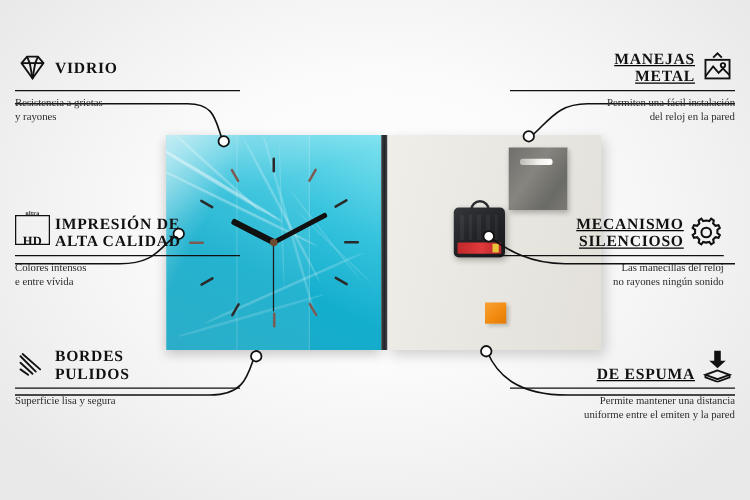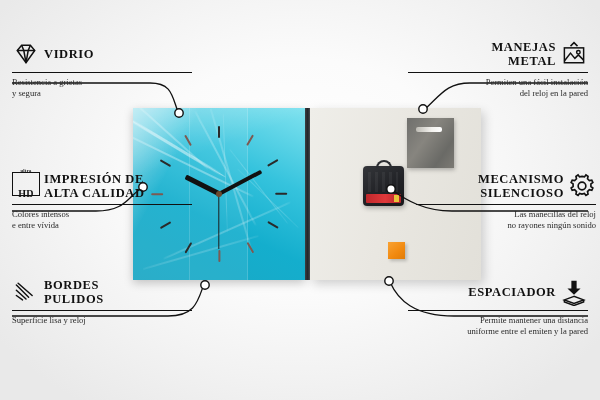--- a/index.html
+++ b/index.html
@@ -111,40 +111,40 @@
     background: linear-gradient(140deg, #f9a233 0%, #f1890f 60%, #e07c08 100%);
     box-shadow: 2px 2px 3px rgba(0,0,0,.2);
   }
 
   
   .feature { position: absolute; width: 200px; }
   .feature.left { text-align: left; }
   .feature.right { text-align: right; }
 
   .f-head { display: flex; align-items: center; gap: 4px; }
-  .feature.right .f-head { justify-content: flex-end; }
+  .feature.right .f-head { justify-content: flex-end; text-decoration: underline; }
   .f-icon { width: 28px; height: 28px; flex: 0 0 28px; color: #111; }
   .f-icon svg { display: block; width: 100%; height: 100%; }
   .f-title {
     font-family: "Liberation Serif", serif;
     font-size: 12.5px; font-weight: 700; letter-spacing: .6px;
     line-height: 1.12; color: #111; text-transform: uppercase;
   }
   .f-rule { height: 1.3px; background: #111; margin: 4px 0 4px; }
   .f-sub {
     font-family: "Liberation Serif", serif;
     font-size: 8.6px; line-height: 1.3; color: #2a2a2a;
   }
 
   
   #feat-vidrio   { left: 12px;  top: 40px;  width: 180px; }
   #feat-impresion{ left: 12px;  top: 172px; width: 180px; }
   #feat-bordes   { left: 12px;  top: 278px; width: 180px; }
   #feat-manejas  { left: 408px; top: 40px;  width: 180px; }
-  #feat-mecanismo{ left: 416px; top: 172px; width: 180px; }
+  #feat-mecanismo{ left: 399px; top: 172px; width: 180px; }
   #feat-espuma   { left: 408px; top: 278px; width: 180px; }
 
   
   .hd-badge {
     width: 28px; height: 24px; border: 1.4px solid #111;
     display: flex; flex-direction: column; align-items: center;
     justify-content: center; line-height: 1;
   }
   .hd-badge .u { font-size: 4.6px; font-weight: 700; letter-spacing: .3px; }
   .hd-badge .h { font-size: 10px; font-weight: 700; letter-spacing: .2px; margin-top: 16px; }
@@ -253,21 +253,21 @@
         </g>
           </svg>
       </span>
       <span class="f-title">
         <span>VIDRIO</span><br>
       </span>
     </div>
     <div class="f-rule"></div>
     <div class="f-sub">
       <span>Resistencia a grietas</span><br>
-      <span>y segura</span>
+      <span>y rayones</span>
     </div>
   </div>
 
   <div class="feature left" id="feat-impresion">
     <div class="f-head">
       <span class="f-icon">
         <span class="hd-badge">
           <span class="u">ultra</span>
           <span class="h">HD</span>
         </span>
@@ -296,21 +296,21 @@
         </g>
           </svg>
       </span>
       <span class="f-title">
         <span>BORDES</span><br>
         <span>PULIDOS</span>
       </span>
     </div>
     <div class="f-rule"></div>
     <div class="f-sub">
-      <span>Superficie lisa y reloj</span>
+      <span>Superficie lisa y segura</span>
     </div>
   </div>
 
   <div class="feature right" id="feat-manejas">
     <div class="f-head">
       <span class="f-title">
         <span>MANEJAS</span><br>
         <span>METAL</span>
       </span>
       <span class="f-icon">
@@ -349,21 +349,22 @@
     <div class="f-rule"></div>
     <div class="f-sub">
       <span>Las manecillas del reloj</span><br>
       <span>no rayones ningún sonido</span>
     </div>
   </div>
 
   <div class="feature right" id="feat-espuma">
     <div class="f-head">
       <span class="f-title">
-        <span>ESPACIADOR</span><br>
+        <br>
+        <span>DE ESPUMA</span>
       </span>
       <span class="f-icon">
         <svg viewBox="0 0 32 32">
           <path d="M13 3 h6 v9 h4.5 L16 19 L8.5 12 H13 Z" fill="currentColor"></path>
           <g fill="none" stroke="currentColor" stroke-width="1.7">
             <path d="M16 21 L5 25 L16 29 L27 25 Z"></path>
             <path d="M5 25 v2.4 L16 31.4 L27 27.4 V25"></path>
           </g>
         </svg>
       </span>

